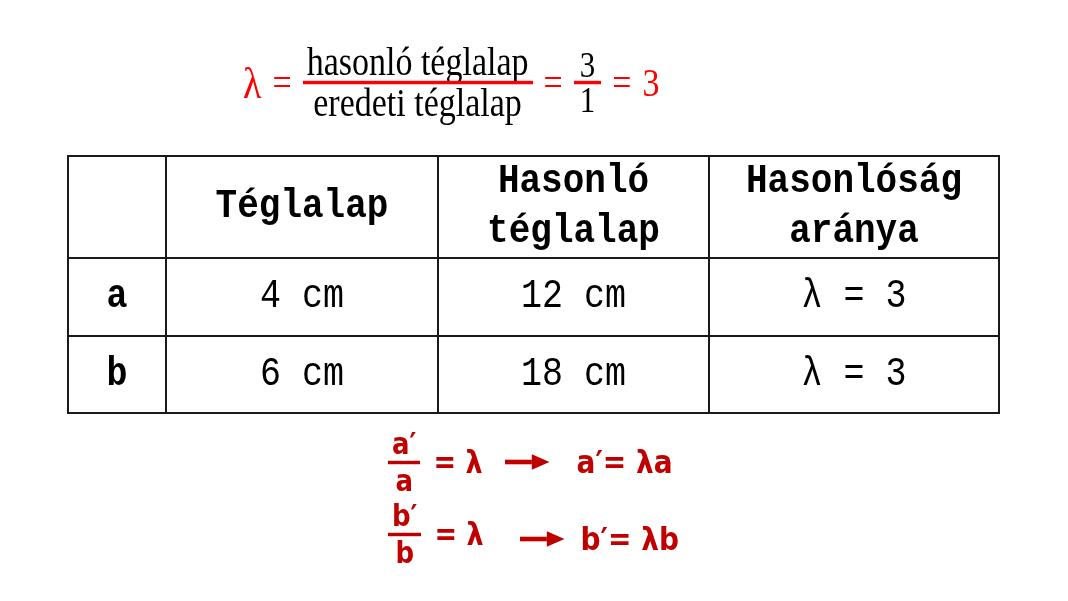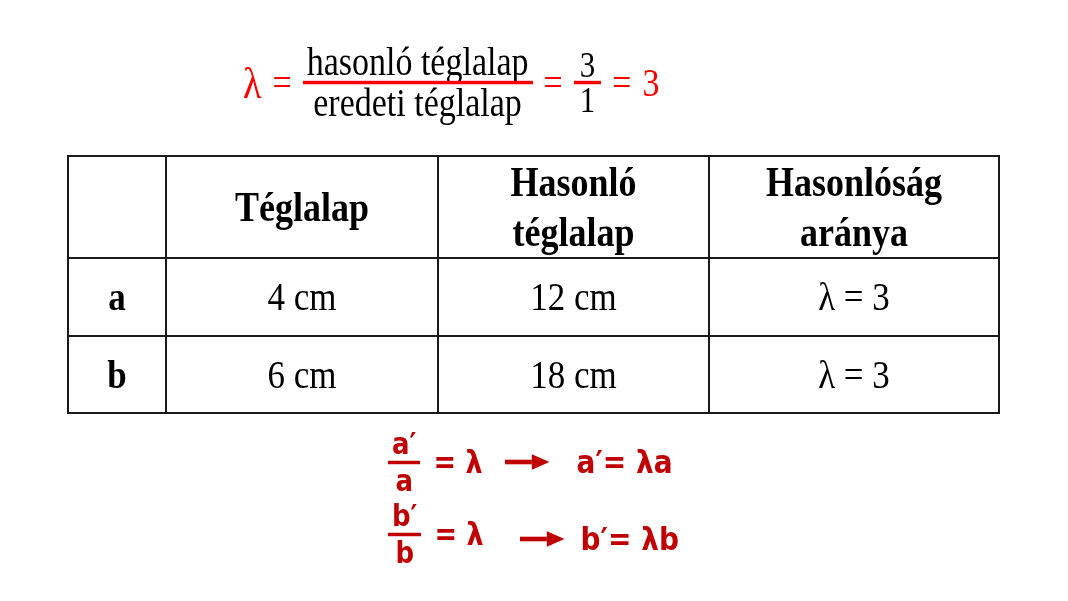--- a/index.html
+++ b/index.html
@@ -40,20 +40,21 @@
   .frac-small { font-size: 31px; }
   .frac-small .fnum, .frac-small .fden { line-height: 27px; padding: 0 6px; }
 
   
   .sim-table {
     position: absolute;
     left: 67px;
     top: 155px;
     border-collapse: collapse;
     table-layout: fixed;
+    font-family: Liberation Mono, monospace;
   }
   .sim-table th, .sim-table td {
     border: 2px solid #1a1a1a;
     text-align: center;
     vertical-align: middle;
     padding: 0;
     overflow: visible;
   }
   .sim-table th {
     font-size: 36px;

